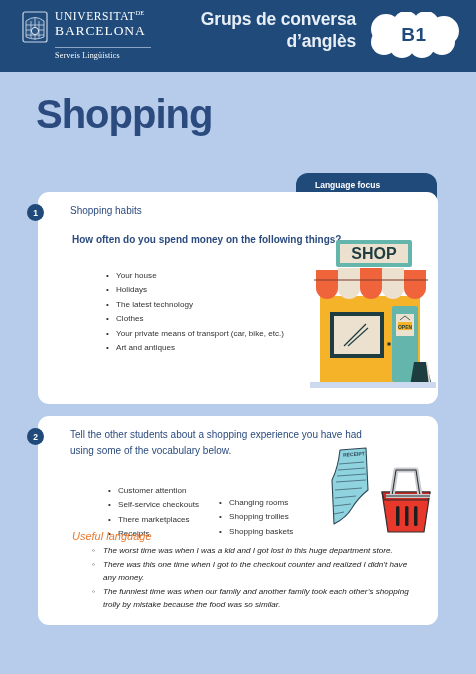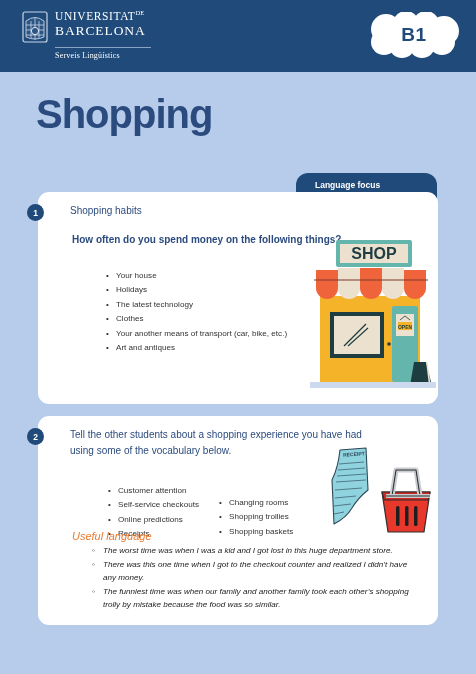--- a/index.html
+++ b/index.html
@@ -286,20 +286,24 @@
       </svg>
       <div class="logo-words">
         <div class="logo-univ"><span>UNIVERSITAT</span><span class="sup">DE</span></div>
         <div class="logo-bcn">BARCELONA</div>
       </div>
     </div>
     <div class="logo-rule"></div>
     <div class="logo-serveis">Serveis Lingüístics</div>
   </div>
 
+  <div class="header-title">
+    <div>Grups de conversa</div>
+    <div>d’anglès</div>
+  </div>
 
   <div class="level-badge">
     <svg viewBox="0 0 100 46" width="100" height="46">
       <g fill="#ffffff">
         <circle cx="22" cy="17" r="15"></circle>
         <circle cx="42" cy="12" r="13"></circle>
         <circle cx="62" cy="12" r="13"></circle>
         <circle cx="80" cy="19" r="15"></circle>
         <circle cx="20" cy="30" r="13"></circle>
         <circle cx="38" cy="33" r="13"></circle>
@@ -329,21 +333,21 @@
   <div class="num-circle">1</div>
   <div class="card-heading">Shopping habits</div>
 
   <div class="prompt" id="q-how-often">How often do you spend money on the following things?</div>
 
   <ul class="bullets" id="list-spend">
     <li>Your house</li>
     <li>Holidays</li>
     <li>The latest technology</li>
     <li>Clothes</li>
-    <li>Your another means of transport (car, bike, etc.)</li>
+    <li>Your private means of transport (car, bike, etc.)</li>
     <li>Art and antiques</li>
   </ul>
 
 
   <svg class="shop-art" viewBox="0 0 126 158">
 
     <rect x="10" y="62" width="100" height="86" fill="#f5b32a"></rect>
 
     <rect x="26" y="6" width="76" height="27" rx="2" fill="#64b6ad"></rect>
     <rect x="30" y="10" width="68" height="19" fill="#ece0cf"></rect>
@@ -379,21 +383,21 @@
   </svg>
 </div>
 
 <div class="card" id="card-2">
   <div class="num-circle">2</div>
   <div class="card-heading">Tell the other students about a shopping experience you have had using some of the vocabulary below.</div>
 
   <ul class="bullets" id="list-vocab-a">
     <li>Customer attention</li>
     <li>Self-service checkouts</li>
-    <li>Online predictions</li>
+    <li>There marketplaces</li>
     <li>Receipts</li>
   </ul>
 
   <ul class="bullets" id="list-vocab-b">
     <li>Changing rooms</li>
     <li>Shopping trollies</li>
     <li>Shopping baskets</li>
   </ul>
 
   <div class="useful-label">Useful language</div>

